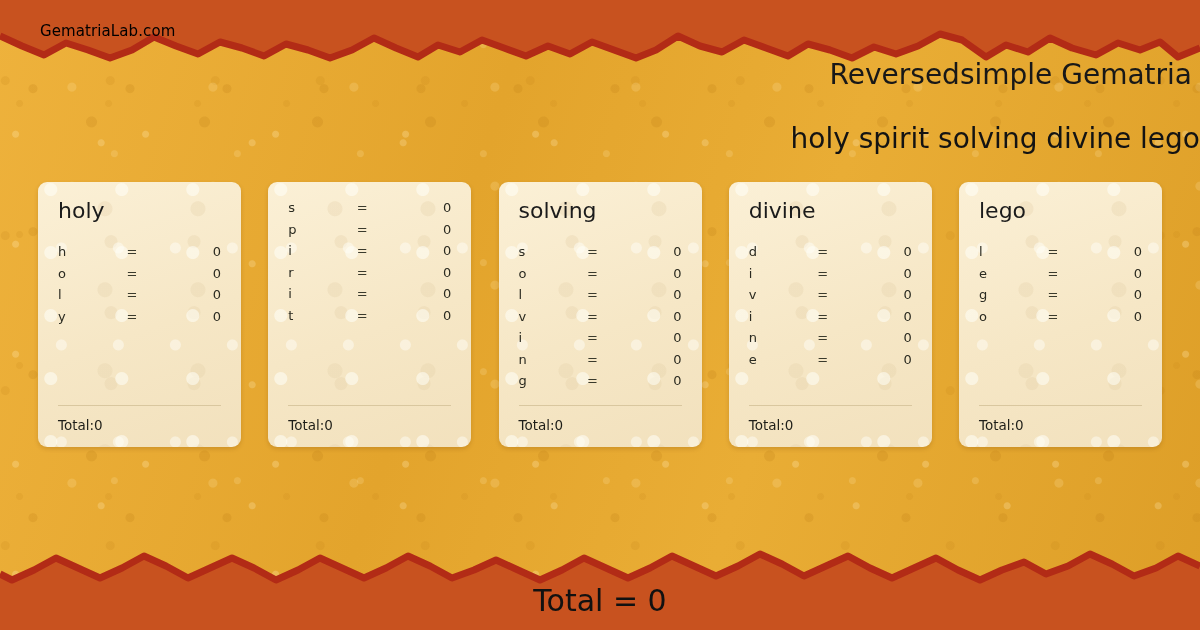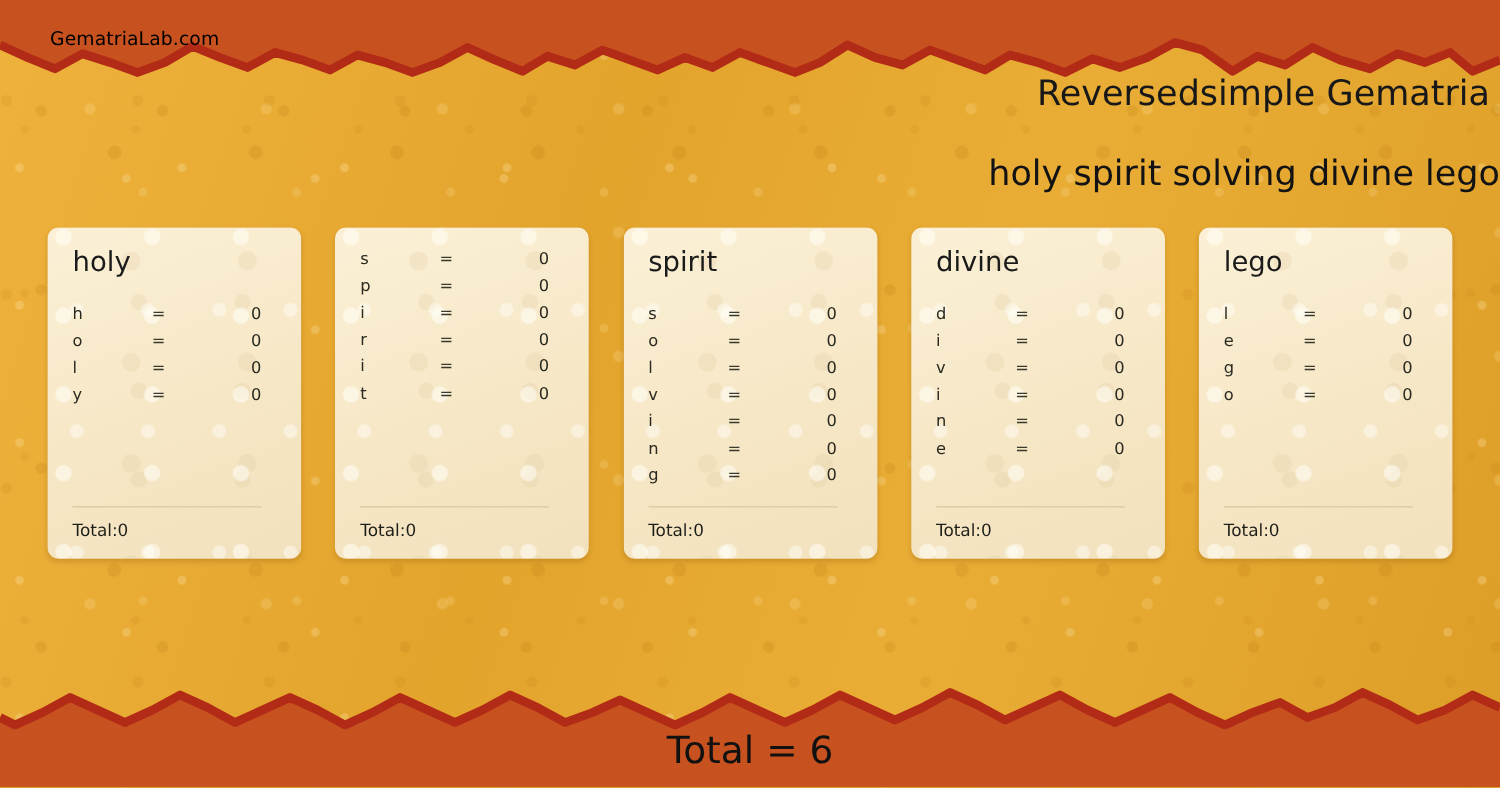--- a/index.html
+++ b/index.html
@@ -90,21 +90,21 @@
     height: 265px;
     display: flex;
     justify-content: space-between;
     z-index: 4;
   }
 
   .card {
     width: 203px;
     height: 265px;
     border-radius: 9px;
-    padding: 18px 32px 14px 20px;
+    padding: 18px 20px 14px 20px;
     display: flex;
     flex-direction: column;
     background-color: #f8ebcd;
     background-image:
       radial-gradient(circle at 18% 12%, rgba(255,255,248,.55) 0 6px, transparent 7px),
       radial-gradient(circle at 72% 33%, rgba(226,206,166,.30) 0 7px, transparent 8px),
       radial-gradient(circle at 41% 68%, rgba(255,255,250,.45) 0 5px, transparent 6px),
       radial-gradient(circle at 88% 84%, rgba(224,203,162,.28) 0 6px, transparent 7px),
       linear-gradient(160deg, #fbf0d6 0%, #f6e7c6 55%, #f2e1bd 100%);
     background-size: 71px 63px, 93px 81px, 57px 97px, 83px 71px, 100% 100%;
@@ -252,21 +252,21 @@
           <span class="val">0</span>
         </div>
       </div>
       <div class="divider" style="background: rgb(217, 199, 159);"></div>
       <div class="total-row">
         <span>Total:</span>
         <span>0</span>
       </div>
     </div>
     <div class="card">
-      <div class="card-word">spirit</div>
+      <div class="card-word">solving</div>
       <div class="rows">
         <div class="row">
           <span class="ltr">s</span>
           <span class="eq">=</span>
           <span class="val">0</span>
         </div>
         <div class="row">
           <span class="ltr">o</span>
           <span class="eq">=</span>
           <span class="val">0</span>
@@ -387,13 +387,13 @@
     <path id="bot-stroke" d="M0,34 L12,40 L34,30 L56,18 L78,28 L100,38 L122,28 L144,16 L166,26
       L188,38 L210,28 L232,18 L254,28 L276,40 L298,30 L320,18 L342,28 L364,38
       L386,28 L408,16 L430,26 L452,38 L474,30 L496,20 L518,30 L540,40 L562,30
       L584,18 L606,28 L628,38 L650,28 L672,16 L694,26 L716,36 L738,26 L760,14
       L782,24 L804,36 L826,26 L848,16 L870,28 L892,38 L914,28 L936,18 L958,30
       L980,40 L1002,30 L1024,22 L1046,34 L1068,26 L1090,14 L1112,24 L1134,36
       L1156,28 L1178,16 L1200,26" fill="none" stroke-width="7" stroke-linejoin="round" stroke="#b22b16"></path>
   </svg>
 </div>
 
-<div class="footer-total">Total = 6</div>
+<div class="footer-total">Total = 0</div>
 
 </body></html>

